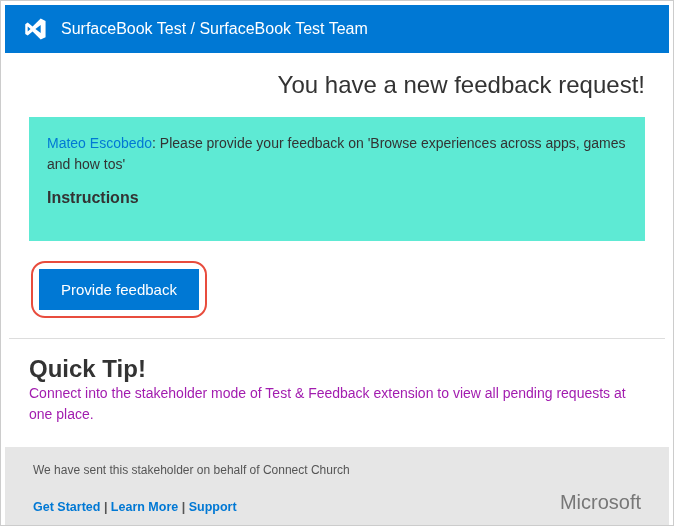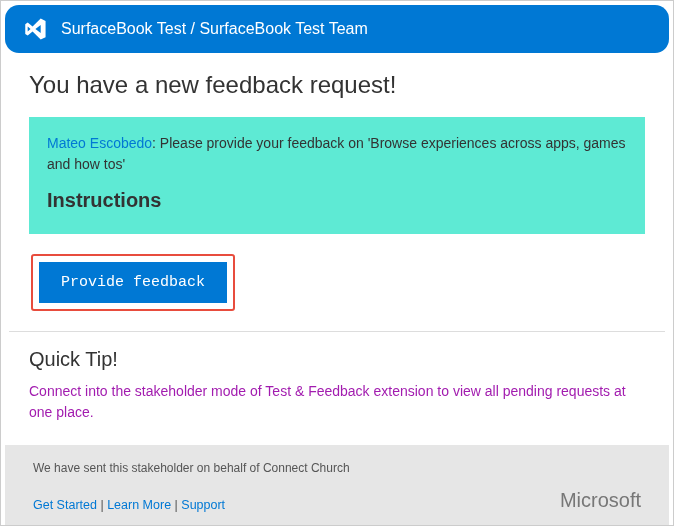--- a/index.html
+++ b/index.html
@@ -11,21 +11,20 @@
       border: 1px solid #ccc;
       overflow: hidden;
     }
     .header {
       background: #0078d4;
       color: #fff;
       padding: 10px 16px;
       display: flex;
       align-items: center;
       margin: 4px;
-      border-radius: 14px;
     }
     .header .logo {
       width: 28px;
       height: 28px;
       margin-right: 12px;
       display: flex;
       align-items: center;
       justify-content: center;
     }
     .header .title {
@@ -33,76 +32,75 @@
       font-weight: 400;
     }
     .main {
       padding: 14px 28px 0 28px;
     }
     .heading {
       font-size: 24px;
       font-weight: 300;
       color: #333;
       margin-bottom: 18px;
+      text-align: right;
     }
     .request-box {
       background: #5eead4;
       padding: 16px 18px 18px 18px;
       margin-bottom: 20px;
     }
     .request-text {
       font-size: 14px;
       color: #333;
       line-height: 1.5;
       margin-bottom: 14px;
     }
     .request-text .requester {
       color: #0078d4;
     }
     .instructions-label {
       font-weight: 700;
-      font-size: 20px;
+      font-size: 16px;
       color: #333;
-      margin-bottom: 4px;
+      margin-bottom: 16px;
     }
     .instructions-text {
       font-size: 14px;
       color: #333;
     }
     .button-wrap {
       display: inline-block;
       border: 2px solid #e84c3d;
-      border-radius: 3px;
+      border-radius: 14px;
       padding: 6px;
       margin-bottom: 20px;
       margin-left: 2px;
-      font-family: Liberation Mono, monospace;
     }
     .feedback-btn {
       background: #0078d4;
       color: #fff;
       border: none;
       font-size: 15px;
       padding: 12px 22px;
       cursor: pointer;
       font-family: inherit;
     }
     .divider {
       border: none;
       border-top: 1px solid #ddd;
       margin: 0 8px;
     }
     .tip-section {
       padding: 16px 28px 22px 28px;
     }
     .tip-heading {
-      font-size: 20px;
-      font-weight: 400;
+      font-size: 24px;
+      font-weight: 700;
       color: #333;
-      margin-bottom: 10px;
     }
     .tip-text {
       font-size: 14px;
       color: #a21caf;
       line-height: 1.5;
     }
     .footer {
       background: #e6e6e6;
       padding: 16px 28px 14px 28px;
       margin: 0 4px 4px 4px;
@@ -113,20 +111,21 @@
       margin-bottom: 14px;
     }
     .footer-bottom {
       display: flex;
       justify-content: space-between;
       align-items: flex-end;
     }
     .footer-links {
       font-size: 12.5px;
       color: #555;
+      font-weight: bold;
     }
     .footer-links a {
       color: #0078d4;
       text-decoration: none;
       cursor: pointer;
     }
     .footer-brand {
       font-family: "Segoe UI", sans-serif;
       font-size: 20px;
       font-weight: 400;

